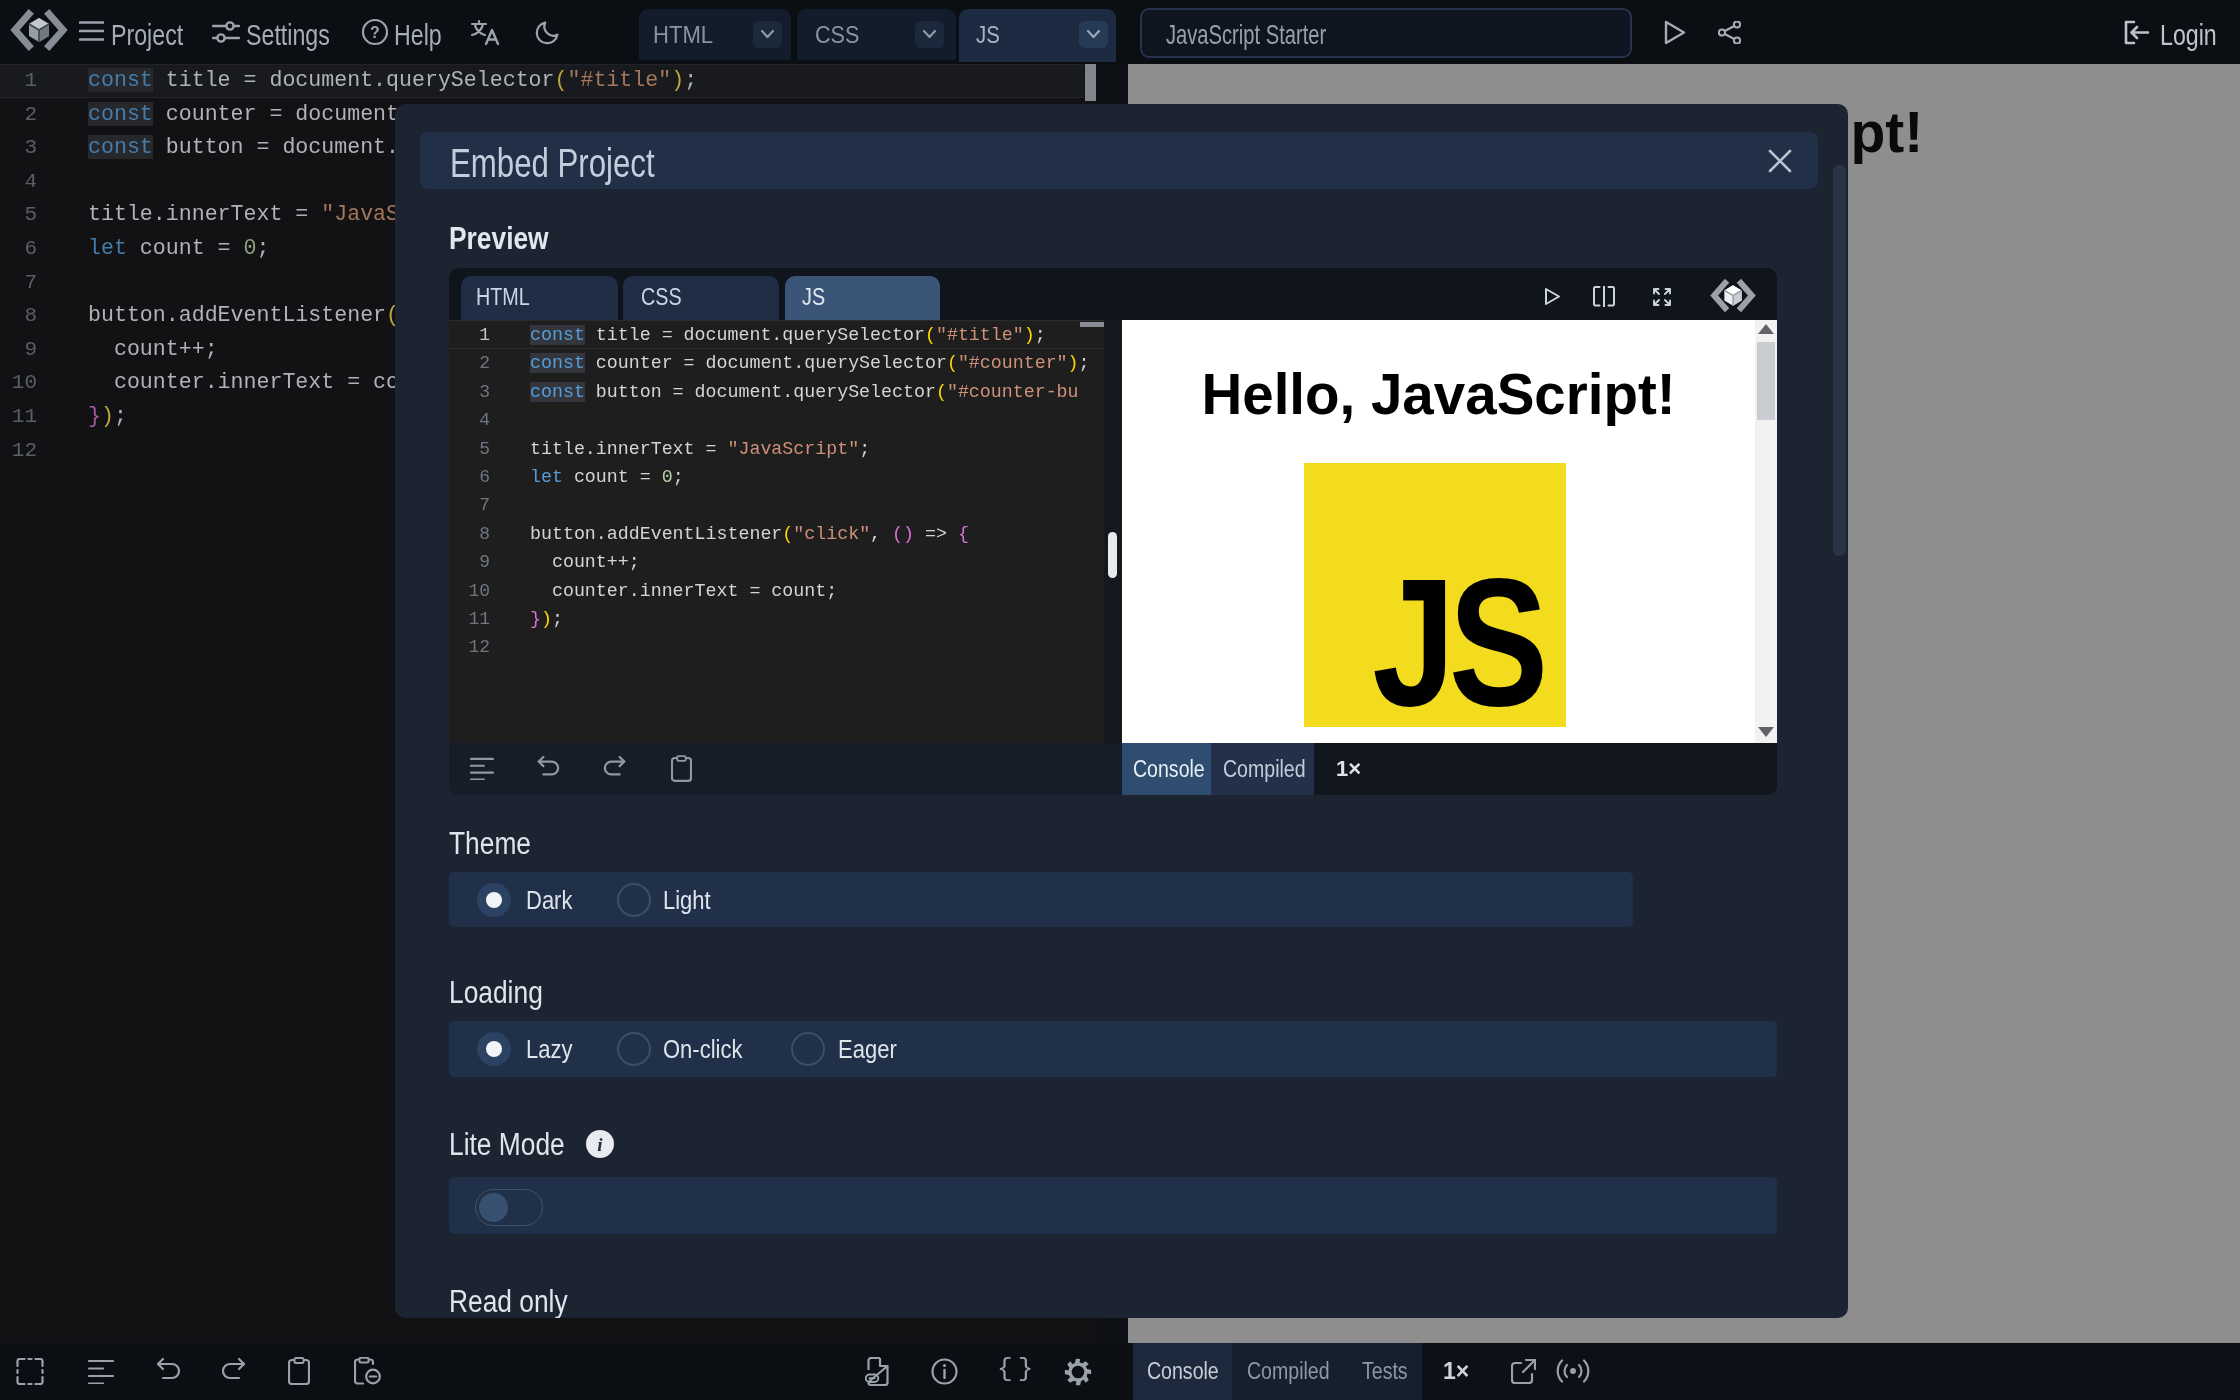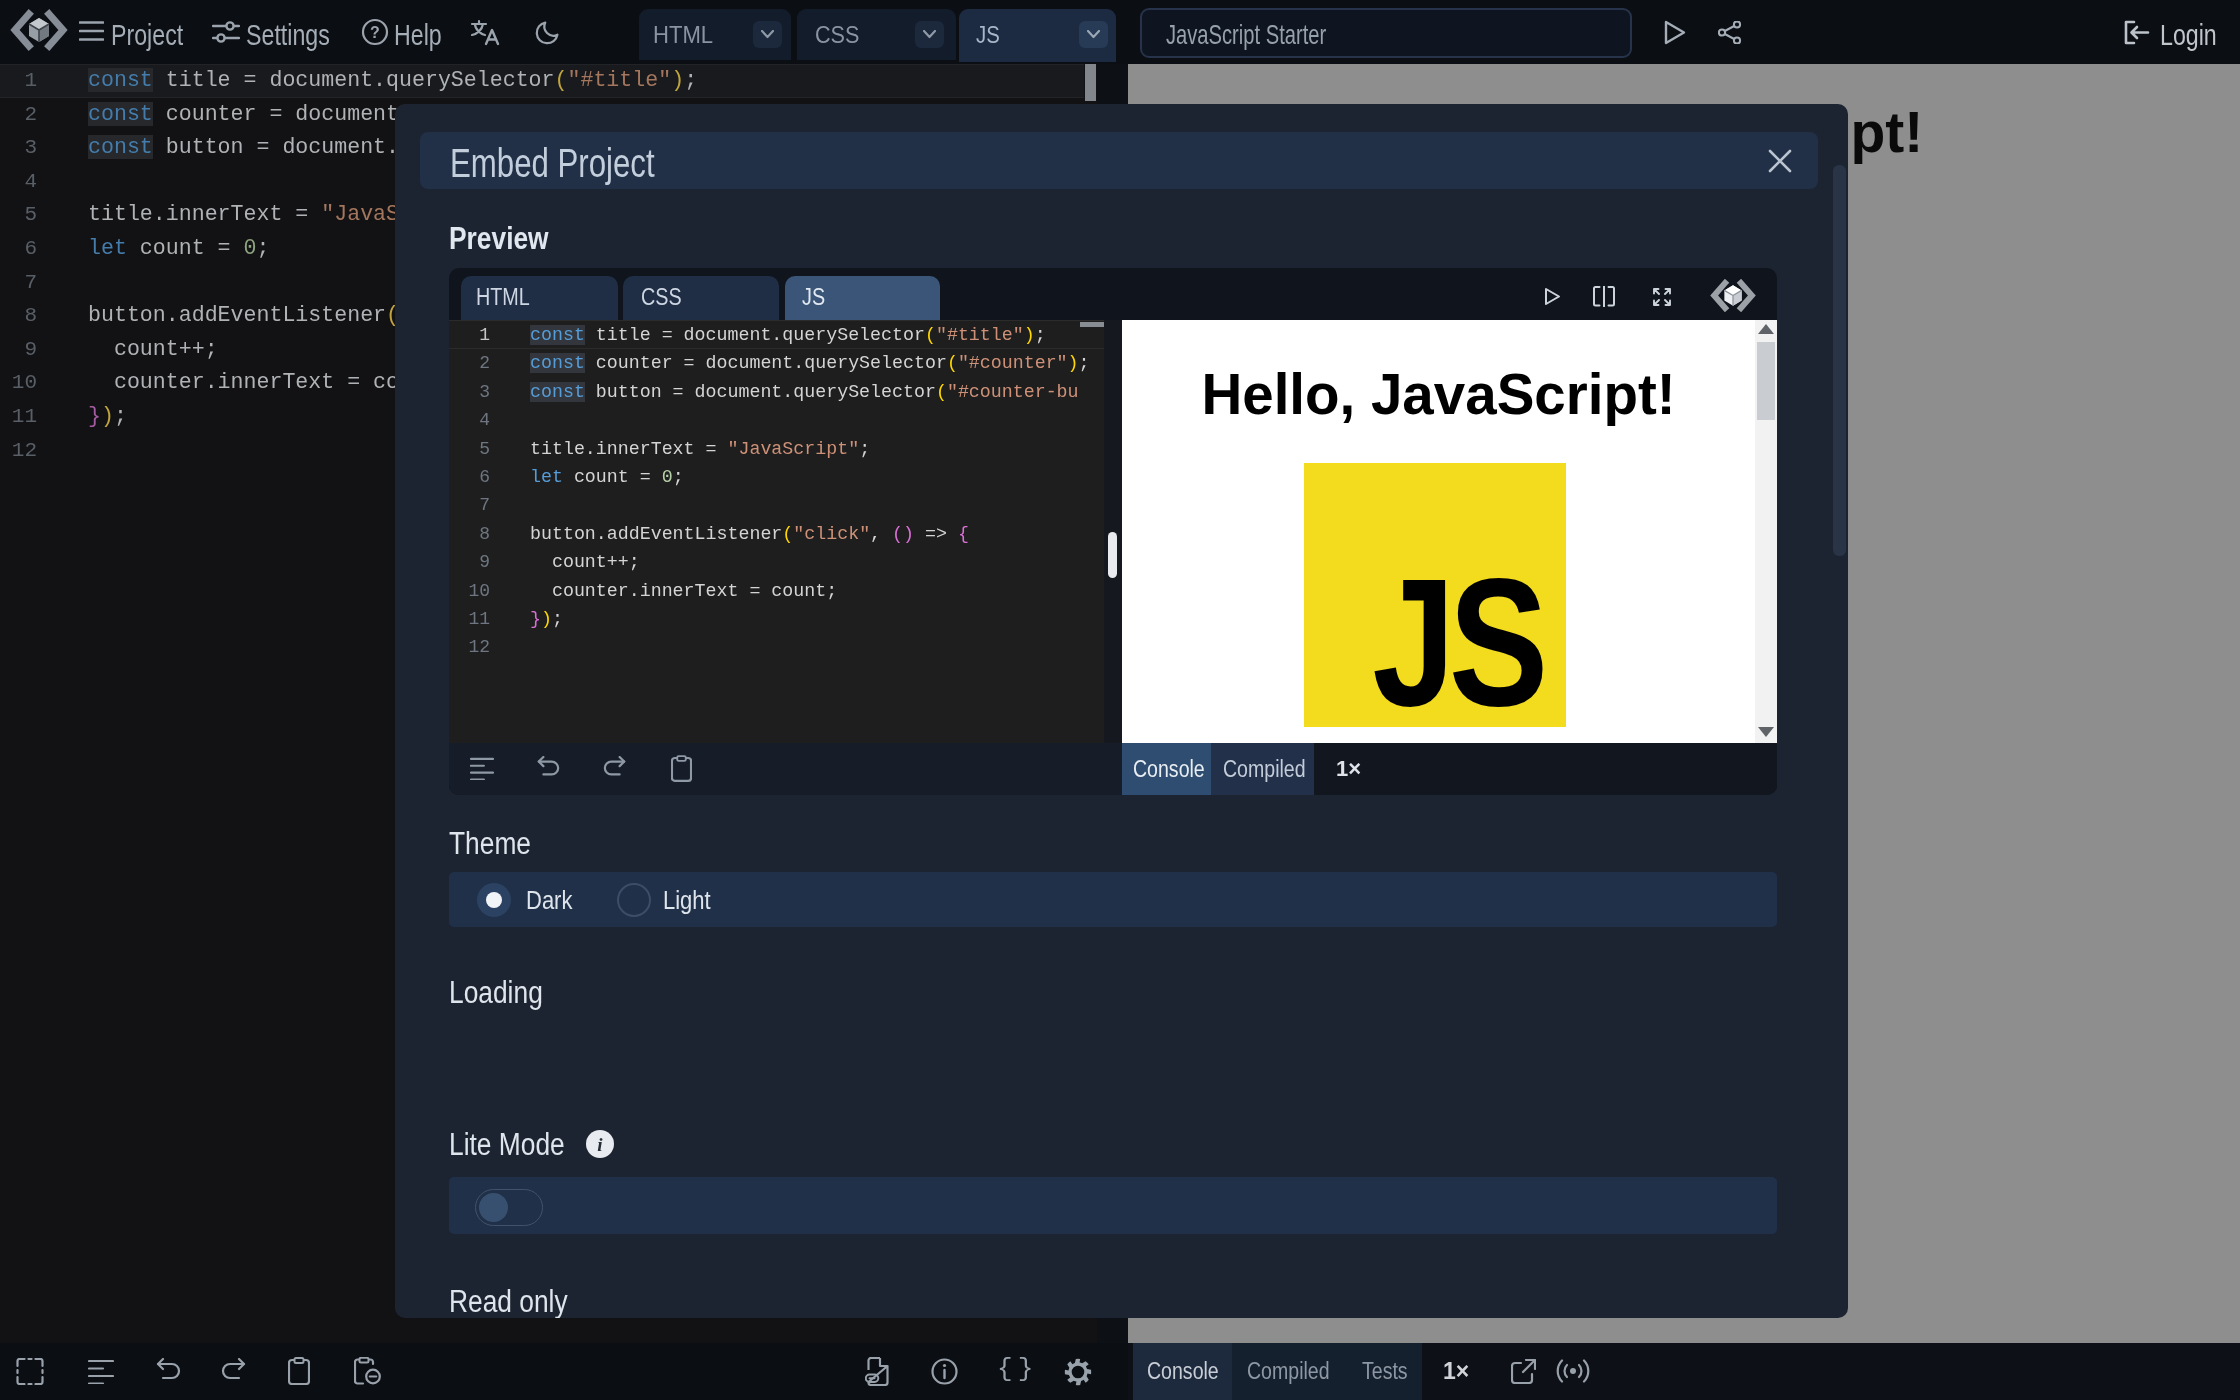--- a/index.html
+++ b/index.html
@@ -317,29 +317,38 @@
             <div class="a sx" style="left:11px;top:13px;font-size:23px;color:#e9eef3;transform:scaleX(.85)">Console</div>
           </div>
       <div class="a" style="left:89px;top:0;width:103px;height:52px;background:#22304a">
             <div class="a sx" style="left:12px;top:13px;font-size:23px;color:#c3ccd8;transform:scaleX(.85)">Compiled</div>
           </div>
       <div class="a" style="left:214px;top:13px;font-size:22px;font-weight:bold;color:#dfe3e9">1×</div>
     </div>
   </div>
 
   <div class="a sx" style="left:54px;top:722px;font-size:31px;color:#dfe5ec;transform:scaleX(.85)">Theme</div>
-  <div class="a" style="left:54px;top:768px;width:1328px;height:55px;background:#203048;border-radius:5px">
+  <div class="a" style="left:54px;top:768px;width:1184px;height:55px;background:#203048;border-radius:5px">
     <div class="a" style="left:28px;top:11px;width:34px;height:34px;border-radius:50%;background:#2c4262"></div>
     <div class="a" style="left:37px;top:20px;width:16px;height:16px;border-radius:50%;background:#f2f5f8"></div>
     <div class="a sx" style="left:77px;top:14px;font-size:25px;color:#dee4eb;transform:scaleX(.88)">Dark</div>
     <div class="a" style="left:168px;top:11px;width:34px;height:34px;border-radius:50%;border:2px solid #3d4d68"></div>
     <div class="a sx" style="left:214px;top:14px;font-size:25px;color:#dee4eb;transform:scaleX(.88)">Light</div>
   </div>
 
   <div class="a sx" style="left:54px;top:871px;font-size:31px;color:#dfe5ec;transform:scaleX(.85)">Loading</div>
+  <div class="a" style="left:54px;top:917px;width:1328px;height:56px;background:#203048;border-radius:5px">
+    <div class="a" style="left:28px;top:11px;width:34px;height:34px;border-radius:50%;background:#2c4262"></div>
+    <div class="a" style="left:37px;top:20px;width:16px;height:16px;border-radius:50%;background:#f2f5f8"></div>
+    <div class="a sx" style="left:77px;top:14px;font-size:25px;color:#dee4eb;transform:scaleX(.88)">Lazy</div>
+    <div class="a" style="left:168px;top:11px;width:34px;height:34px;border-radius:50%;border:2px solid #3d4d68"></div>
+    <div class="a sx" style="left:214px;top:14px;font-size:25px;color:#dee4eb;transform:scaleX(.88)">On-click</div>
+    <div class="a" style="left:342px;top:11px;width:34px;height:34px;border-radius:50%;border:2px solid #3d4d68"></div>
+    <div class="a sx" style="left:389px;top:14px;font-size:25px;color:#dee4eb;transform:scaleX(.88)">Eager</div>
+  </div>
 
   <div class="a sx" style="left:54px;top:1023px;font-size:31px;color:#dfe5ec;transform:scaleX(.85)">Lite Mode</div>
   <div class="a" style="left:191px;top:1026px;width:28px;height:28px;border-radius:50%;background:#e8ebef">
     <div class="a" style="left:0;top:4px;width:28px;text-align:center;font-size:19px;font-weight:bold;color:#272d38;font-style:italic;font-family:'Liberation Serif',serif">i</div>
   </div>
   <div class="a" style="left:54px;top:1073px;width:1328px;height:57px;background:#203048;border-radius:5px">
     <div class="a" style="left:26px;top:12px;width:68px;height:37px;border:1.5px solid #42526b;border-radius:18.5px"></div>
     <div class="a" style="left:30px;top:16px;width:29px;height:29px;border-radius:50%;background:#38506f"></div>
   </div>
 

